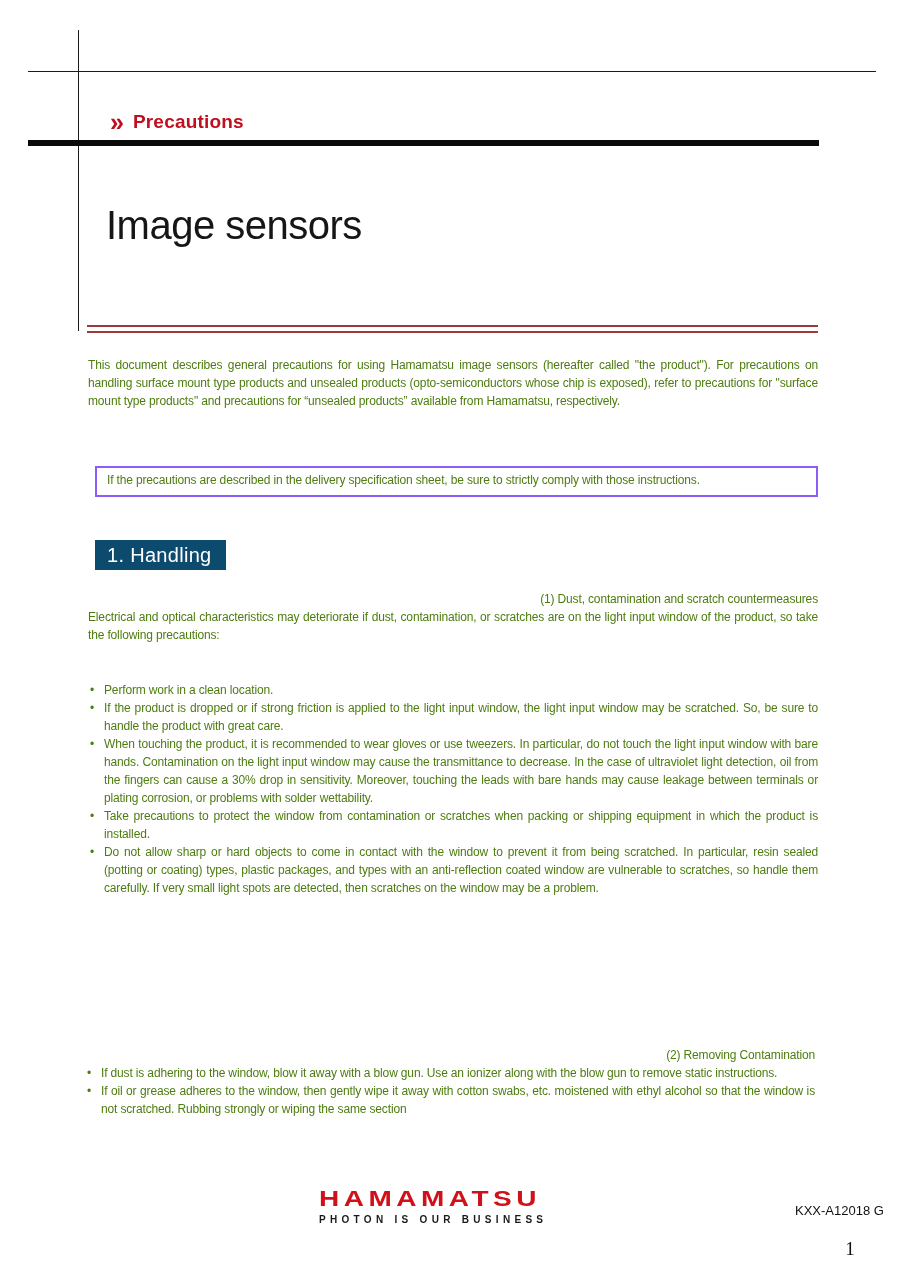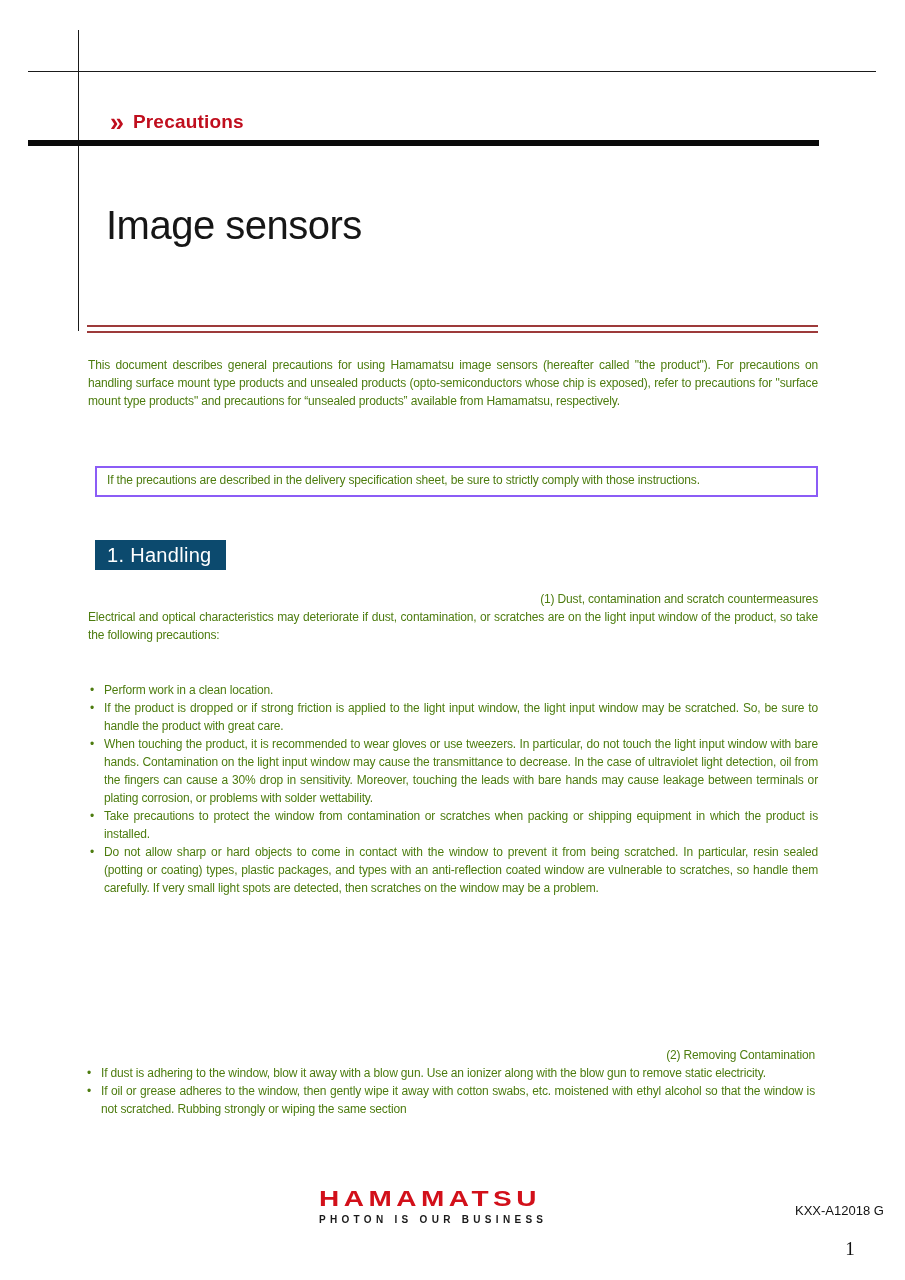--- a/index.html
+++ b/index.html
@@ -88,21 +88,21 @@
     </li>
     <li>
       <p>Do not allow sharp or hard objects to come in contact with the window to prevent it from being scratched. In particular, resin sealed (potting or coating) types, plastic packages, and types with an anti-reflection coated window are vulnerable to scratches, so handle them carefully. If very small light spots are detected, then scratches on the window may be a problem.</p>
     </li>
   </ul>
 
   <div class="sub2 bodytext">
     <div class="sub-head">(2) Removing Contamination</div>
     <ul class="blist">
       <li>
-        <p>If dust is adhering to the window, blow it away with a blow gun. Use an ionizer along with the blow gun to remove static electricity.</p>
+        <p>If dust is adhering to the window, blow it away with a blow gun. Use an ionizer along with the blow gun to remove static instructions.</p>
       </li>
       <li>
         <p>If oil or grease adheres to the window, then gently wipe it away with cotton swabs, etc. moistened with ethyl alcohol so that the window is not scratched. Rubbing strongly or wiping the same section</p>
       </li>
     </ul>
   </div>
 
   <div class="footer-logo">
     <span class="logo-word">HAMAMATSU</span>
     <div class="logo-tag">PHOTON IS OUR BUSINESS</div>

